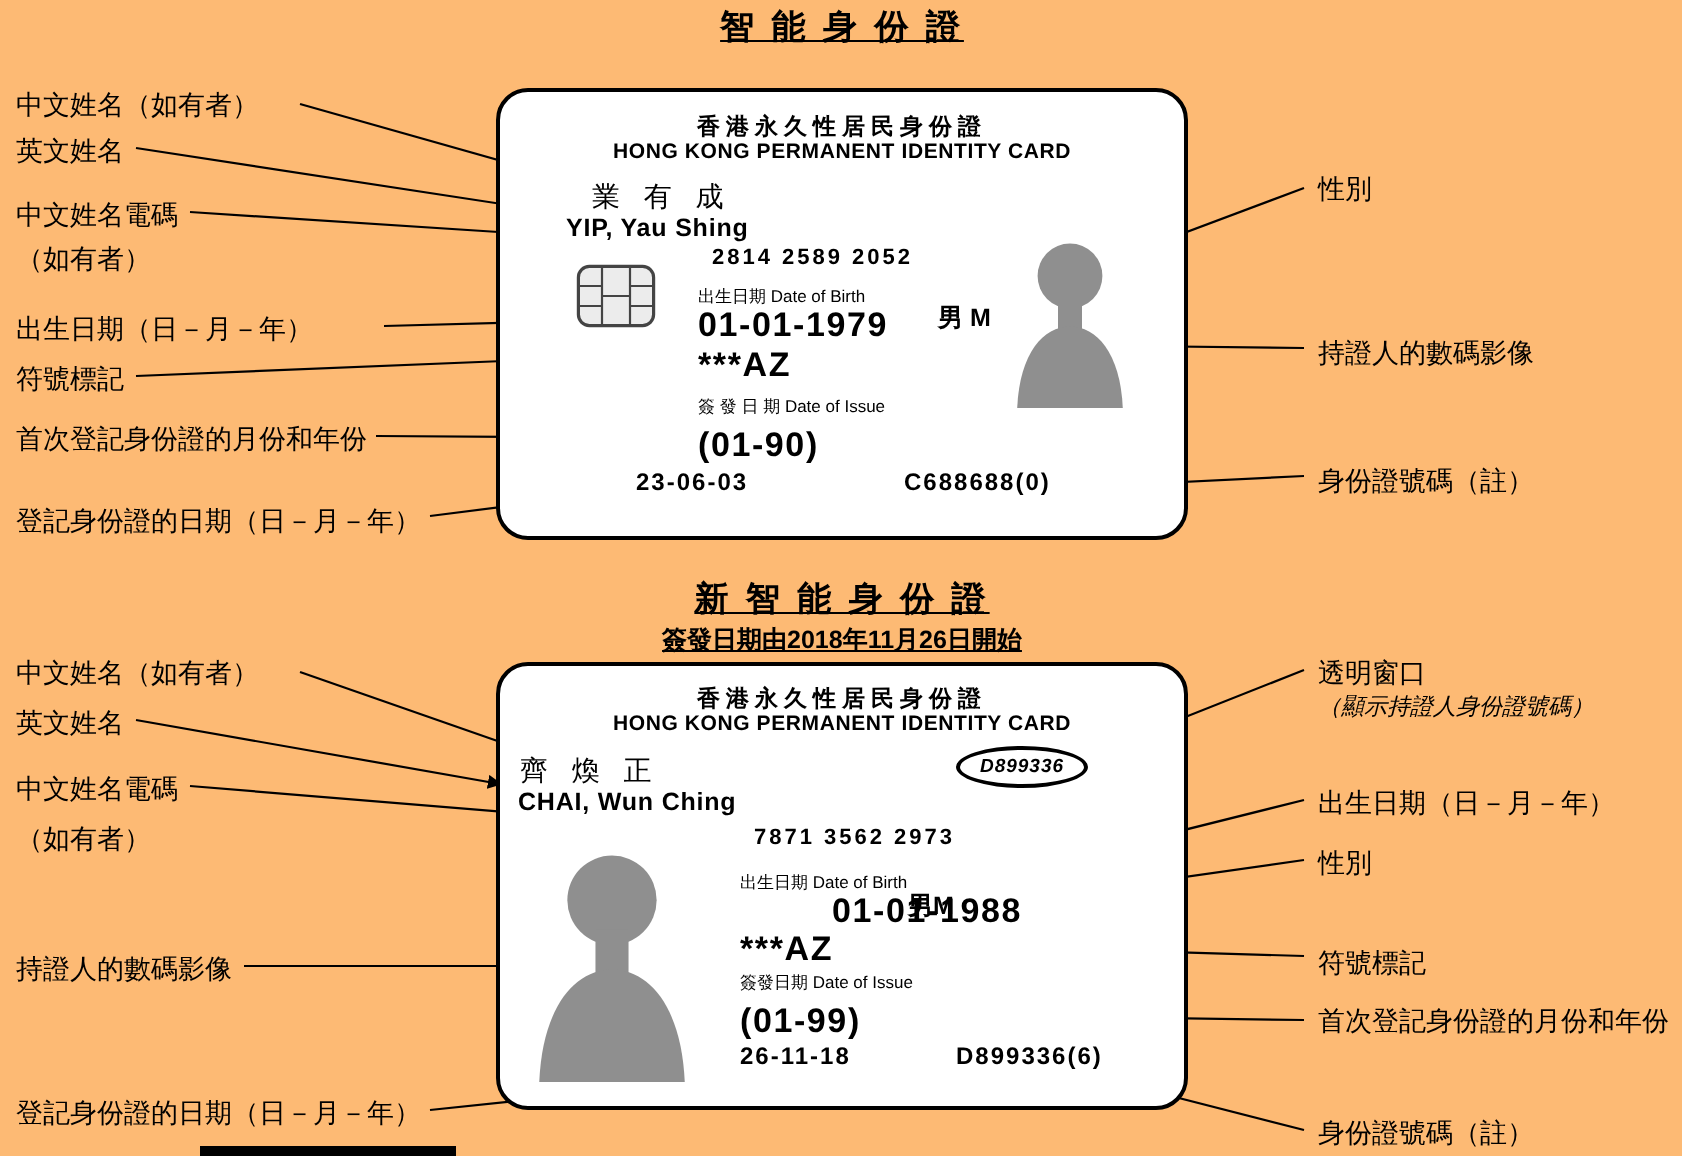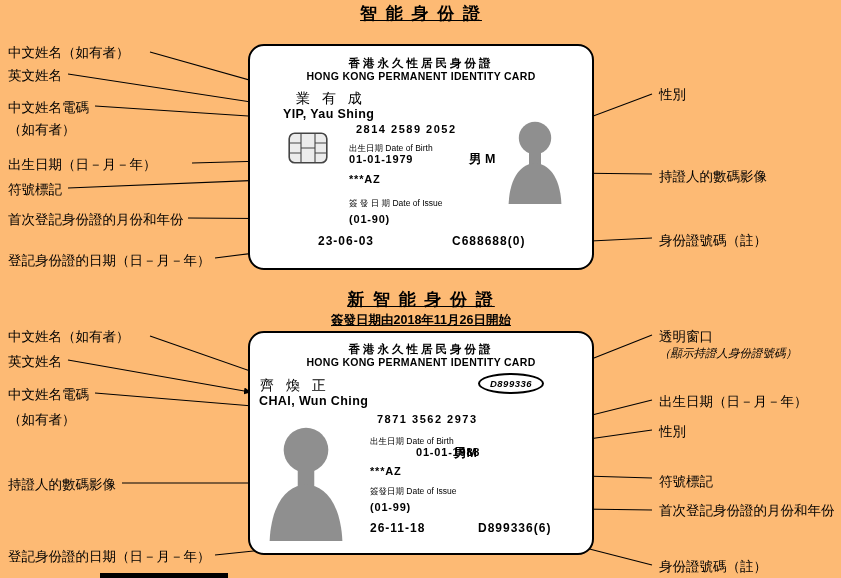--- a/index.html
+++ b/index.html
@@ -12,21 +12,21 @@
   .section-title { position:absolute; font-size:17px; font-weight:bold; text-decoration:underline; text-align:center; letter-spacing:2px; }
   .section-subtitle { position:absolute; font-size:12.5px; font-weight:bold; text-decoration:underline; text-align:center; }
 
   .card { position:absolute; background:#fff; border:2.5px solid #000; border-radius:16px; }
   .card-title-zh { position:absolute; left:0; width:100%; text-align:center; font-size:11.5px; font-weight:bold; letter-spacing:3px; }
   .card-title-en { position:absolute; left:0; width:100%; text-align:center; font-size:10.5px; font-weight:bold; letter-spacing:0.3px; }
   .name-zh { font-size:14px; letter-spacing:4px; white-space:nowrap; }
   .name-en { font-size:12.5px; font-weight:bold; letter-spacing:0.4px; white-space:nowrap; }
   .telecode { font-size:11px; font-weight:bold; letter-spacing:1.5px; white-space:nowrap; }
   .field-label { font-size:8.5px; white-space:nowrap; }
-  .field-value { font-size:11px; font-weight:bold; letter-spacing:0.8px; white-space:nowrap; }
+  .field-value { font-size:17px; font-weight:bold; letter-spacing:0.8px; white-space:nowrap; }
   .sex-value { font-size:12.5px; font-weight:bold; white-space:nowrap; }
   .big-value { font-size:12px; font-weight:bold; letter-spacing:1px; white-space:nowrap; }
 
   .label { position:absolute; font-size:13.5px; white-space:nowrap; }
   .label.wrap { white-space:normal; width:176px; line-height:1.65; }
   .label.italic-note { font-size:11.5px; font-style:italic; }
 
   .window-oval { position:absolute; border:2px solid #000; border-radius:50%;
                  display:flex; align-items:center; justify-content:center;
                  font-size:9.5px; font-weight:bold; font-style:italic; letter-spacing:0.5px; }

